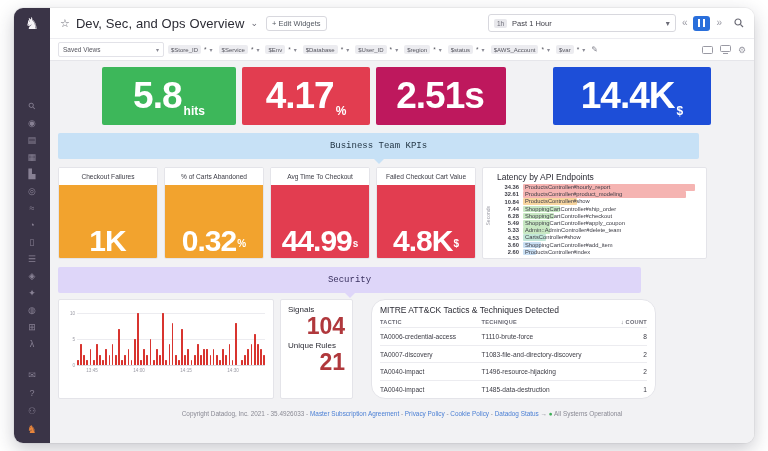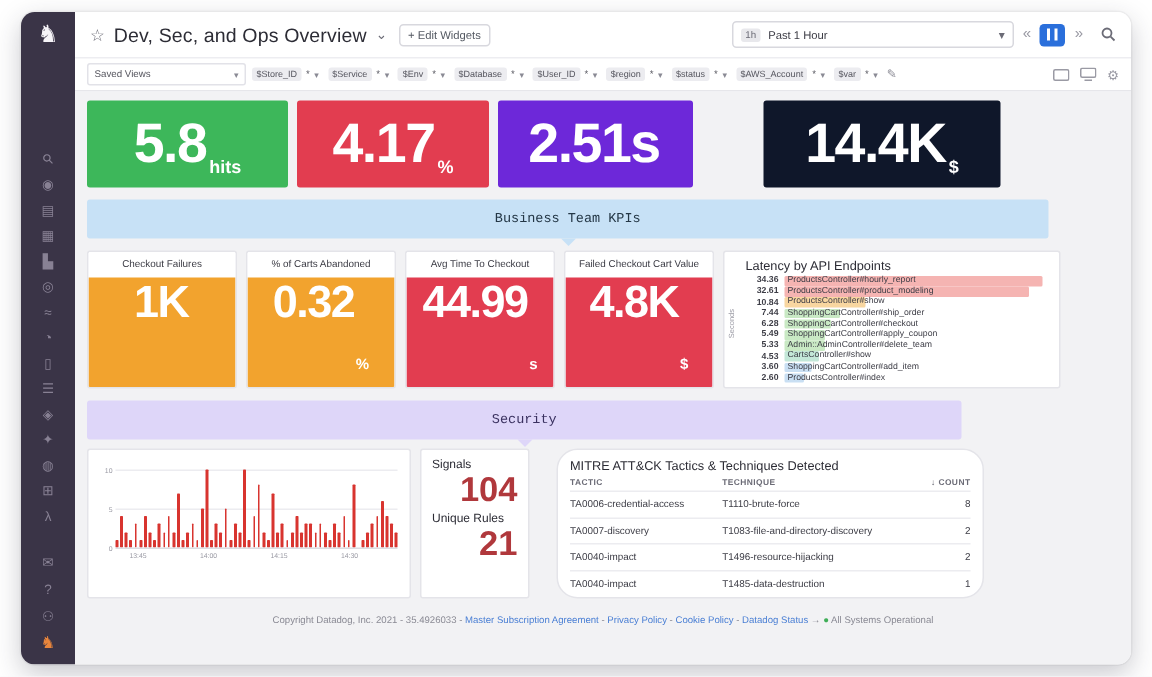--- a/index.html
+++ b/index.html
@@ -43,35 +43,35 @@
   .pill .pval{font-size:6.5px;color:#55555e;}
   .pill .pcaret{font-size:6px;color:#8a8a94;}
   .pencil{color:#8a8a94;font-size:8px;margin-left:2px;}
   .vb-right{margin-left:auto;display:flex;align-items:center;gap:7px;color:#9a9aa4;}
   
   .content{flex:1;background:#f2f2f4;padding:6px 8px 0 8px;position:relative;}
   .rowflex{display:flex;gap:6px;}
   .tile{border-radius:2px;display:flex;align-items:center;justify-content:center;color:#fff;}
   .tile .v{font-weight:bold;font-size:37px;letter-spacing:-1px;}
   .tile .u{font-weight:bold;font-size:12px;align-self:flex-end;margin:0 0 7px 2px;}
-  .row1{height:58px;}
+  .row1{height:58px;margin-left:44px;}
   .row1 .t0{width:134px;} .row1 .t1{width:128px;} .row1 .t2{width:130px;}
   .row1 .spacer{width:35px;} .row1 .t3{width:158px;}
   .banner{height:26px;border-radius:2px;margin-top:8px;display:flex;align-items:center;justify-content:center;position:relative;}
   .banner .btxt{font-size:9px;font-family:Liberation Mono, monospace;}
   .banner.blue{width:641px;background:#c7e1f6;color:#243746;}
   .banner.purple{width:583px;background:#ded6f9;color:#3a3160;}
   .notch{position:absolute;bottom:-5px;left:50%;margin-left:-5px;width:0;height:0;
     border-left:5px solid transparent;border-right:5px solid transparent;}
   .blue .notch{border-top:5px solid #c7e1f6;}
   .purple .notch{border-top:5px solid #ded6f9;}
   .row3{margin-top:8px;height:92px;}
   .kpicard{width:98px;background:#fff;border:1px solid #e4e4e9;border-radius:2px;display:flex;flex-direction:column;overflow:hidden;}
   .kpicard .kt{height:17px;display:flex;align-items:center;justify-content:center;font-size:6.6px;color:#3c3c45;background:#fff;}
-  .kpicard .kv{flex:1;display:flex;align-items:flex-start;justify-content:center;color:#fff;}
+  .kpicard .kv{flex:1;display:flex;align-items:flex-end;justify-content:center;color:#fff;}
   .kpicard .v{font-weight:bold;font-size:30px;letter-spacing:-1px;}
   .kpicard .u{font-weight:bold;font-size:10px;align-self:flex-end;margin:0 0 9px 1px;}
   
   .latency{width:225px;background:#fff;border:1px solid #e4e4e9;border-radius:2px;padding:4px 6px 2px 14px;box-sizing:border-box;position:relative;}
   .lat-title{font-size:8.5px;color:#2c2c35;margin-bottom:2px;}
   .lat-ylab{position:absolute;left:2px;top:42%;transform:rotate(180deg);writing-mode:vertical-rl;font-size:5px;color:#9a9aa4;}
   .lat-row{display:flex;align-items:center;height:6.6px;margin-bottom:.6px;}
   .lat-val{width:22px;text-align:right;font-size:5.8px;font-weight:bold;color:#3c3c45;margin-right:4px;flex:none;}
   .lat-bar{position:relative;flex:1;height:100%;}
   .lat-fill{position:absolute;left:0;top:0;bottom:0;border-radius:1px;}
@@ -234,26 +234,26 @@
 
       <div class="rowflex row1">
         <div class="tile t0" style="background: rgb(61, 183, 90);">
           <span class="v">5.8</span>
           <span class="u">hits</span>
         </div>
         <div class="tile t1" style="background: rgb(226, 61, 80);">
           <span class="v">4.17</span>
           <span class="u">%</span>
         </div>
-        <div class="tile t2" style="background: #6d28d9;">
+        <div class="tile t2" style="background: #be185d;">
           <span class="v">2.51s</span>
           <span class="u"></span>
         </div>
         <div class="spacer"></div>
-        <div class="tile t3" style="background: #0f172a;">
+        <div class="tile t3" style="background: #1d4ed8;">
           <span class="v">14.4K</span>
           <span class="u">$</span>
         </div>
       </div>
 
       <div class="banner blue">
         <span class="btxt">Business Team KPIs</span>
         <span class="notch"></span>
       </div>
 

